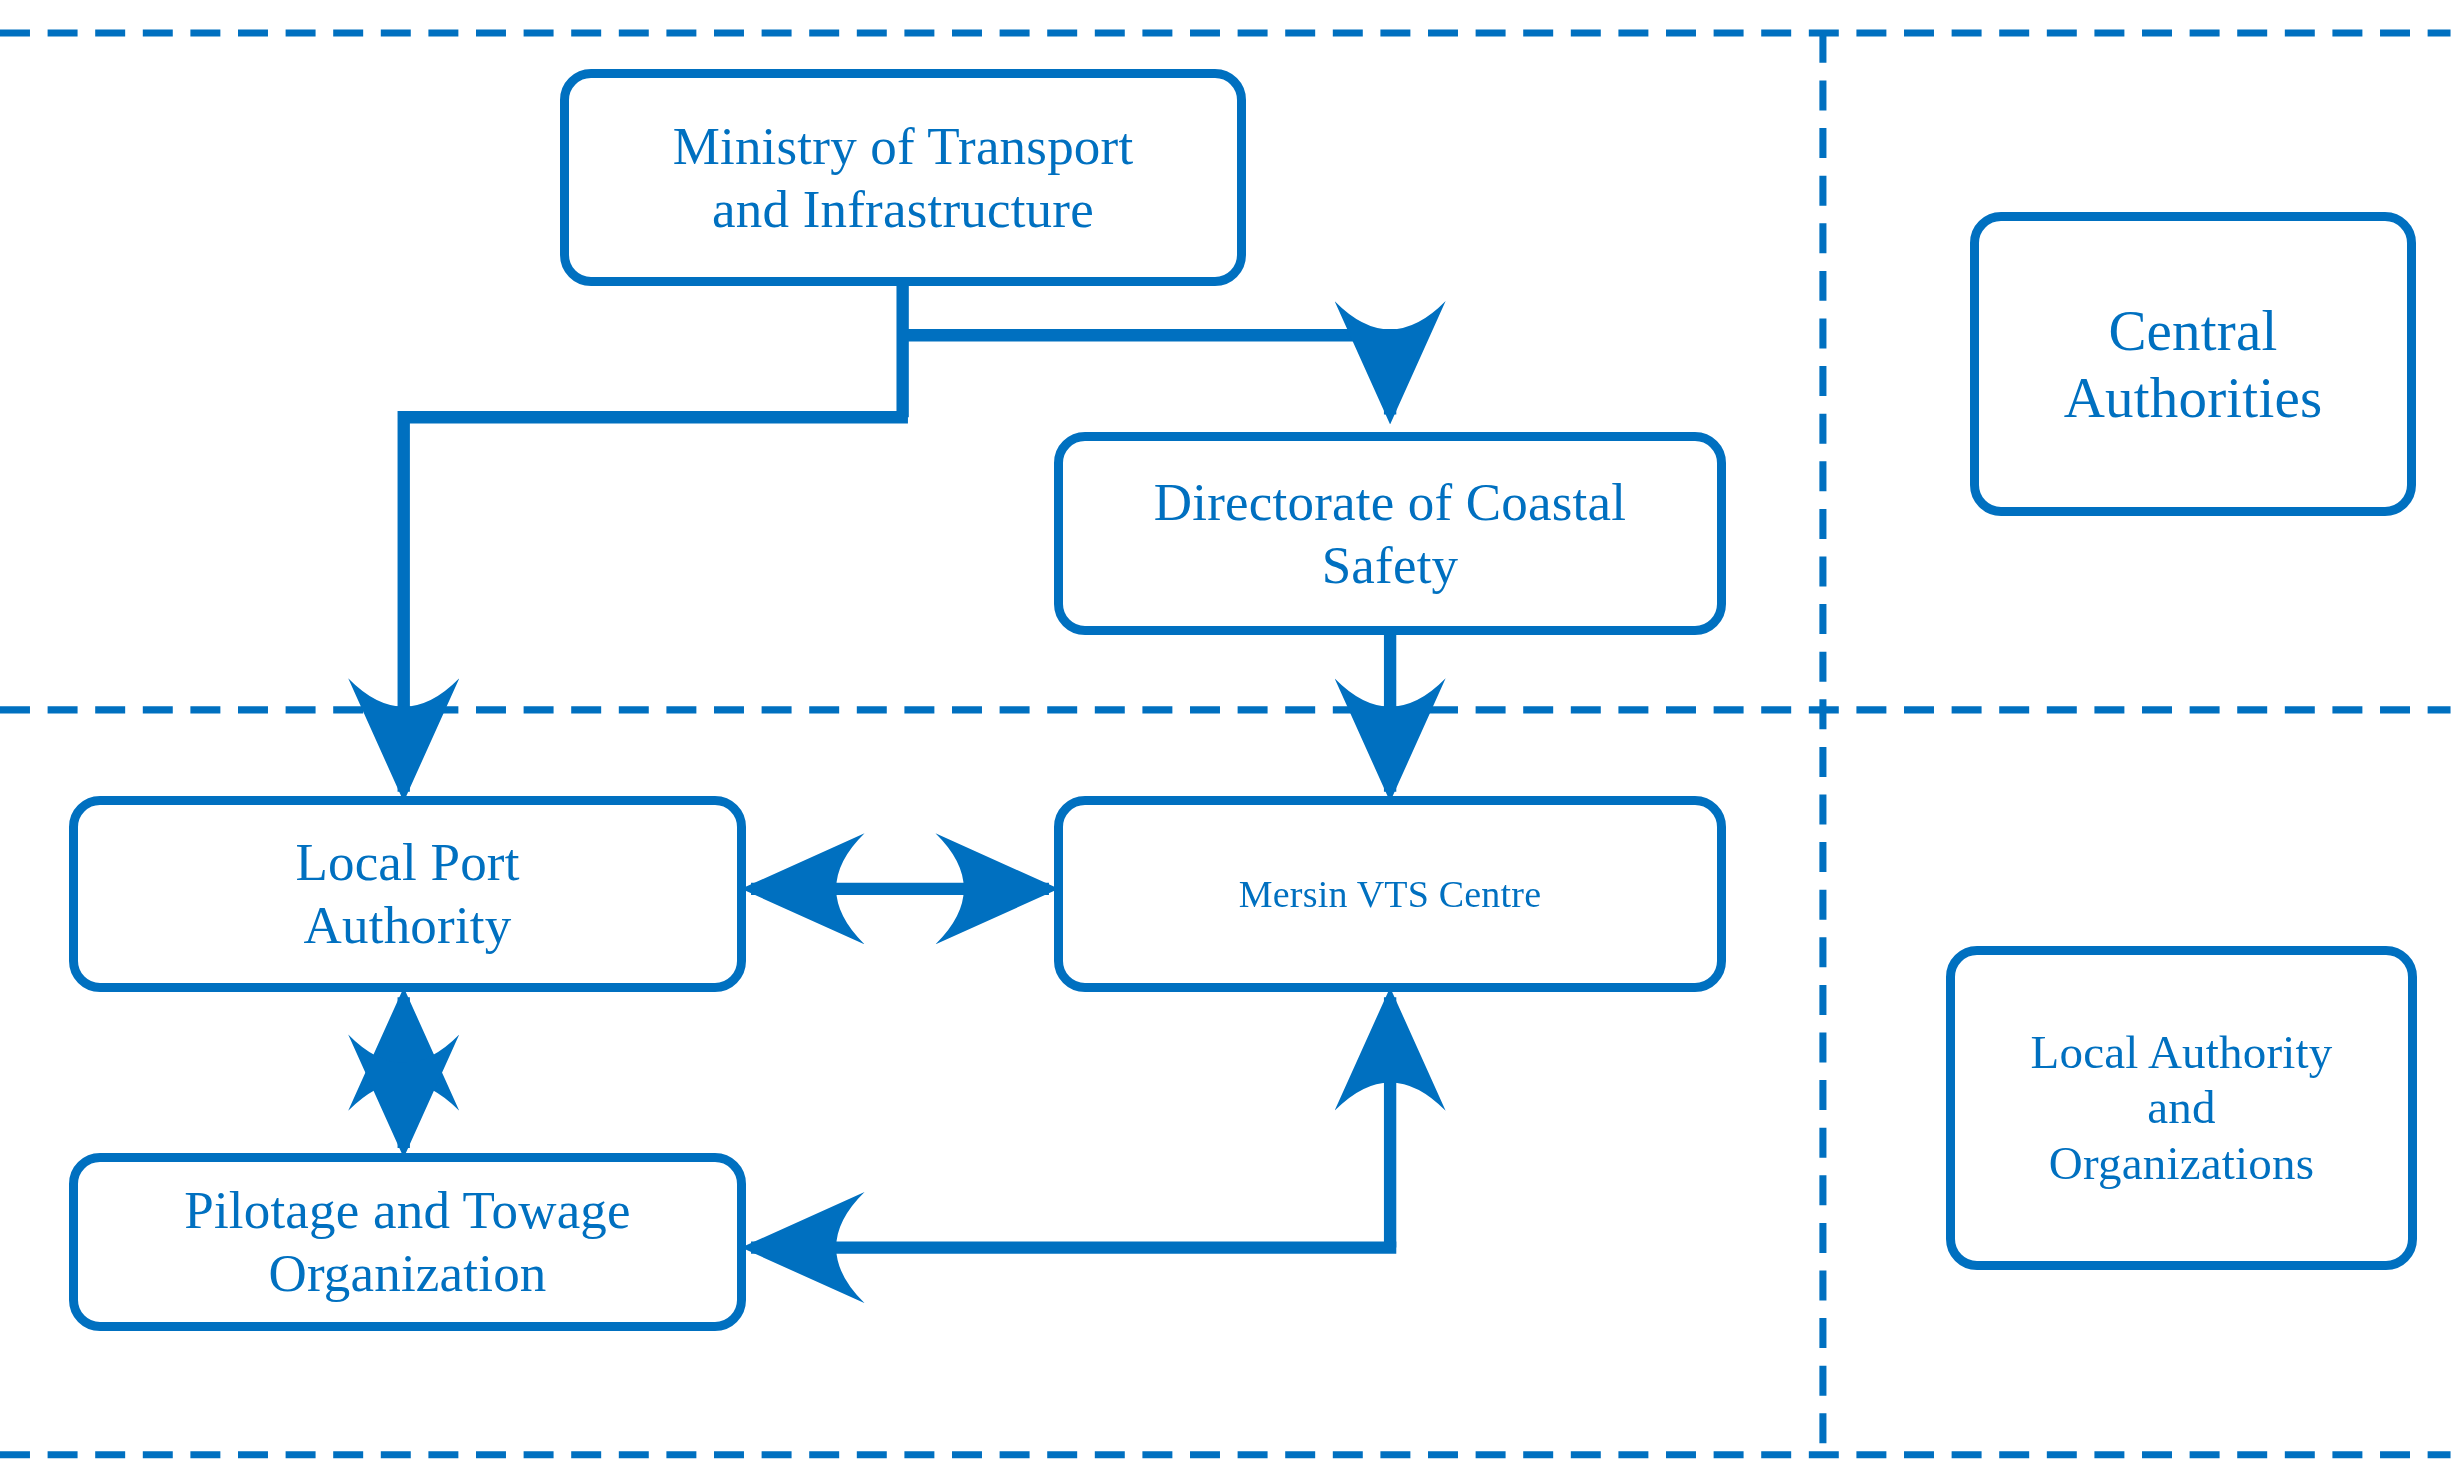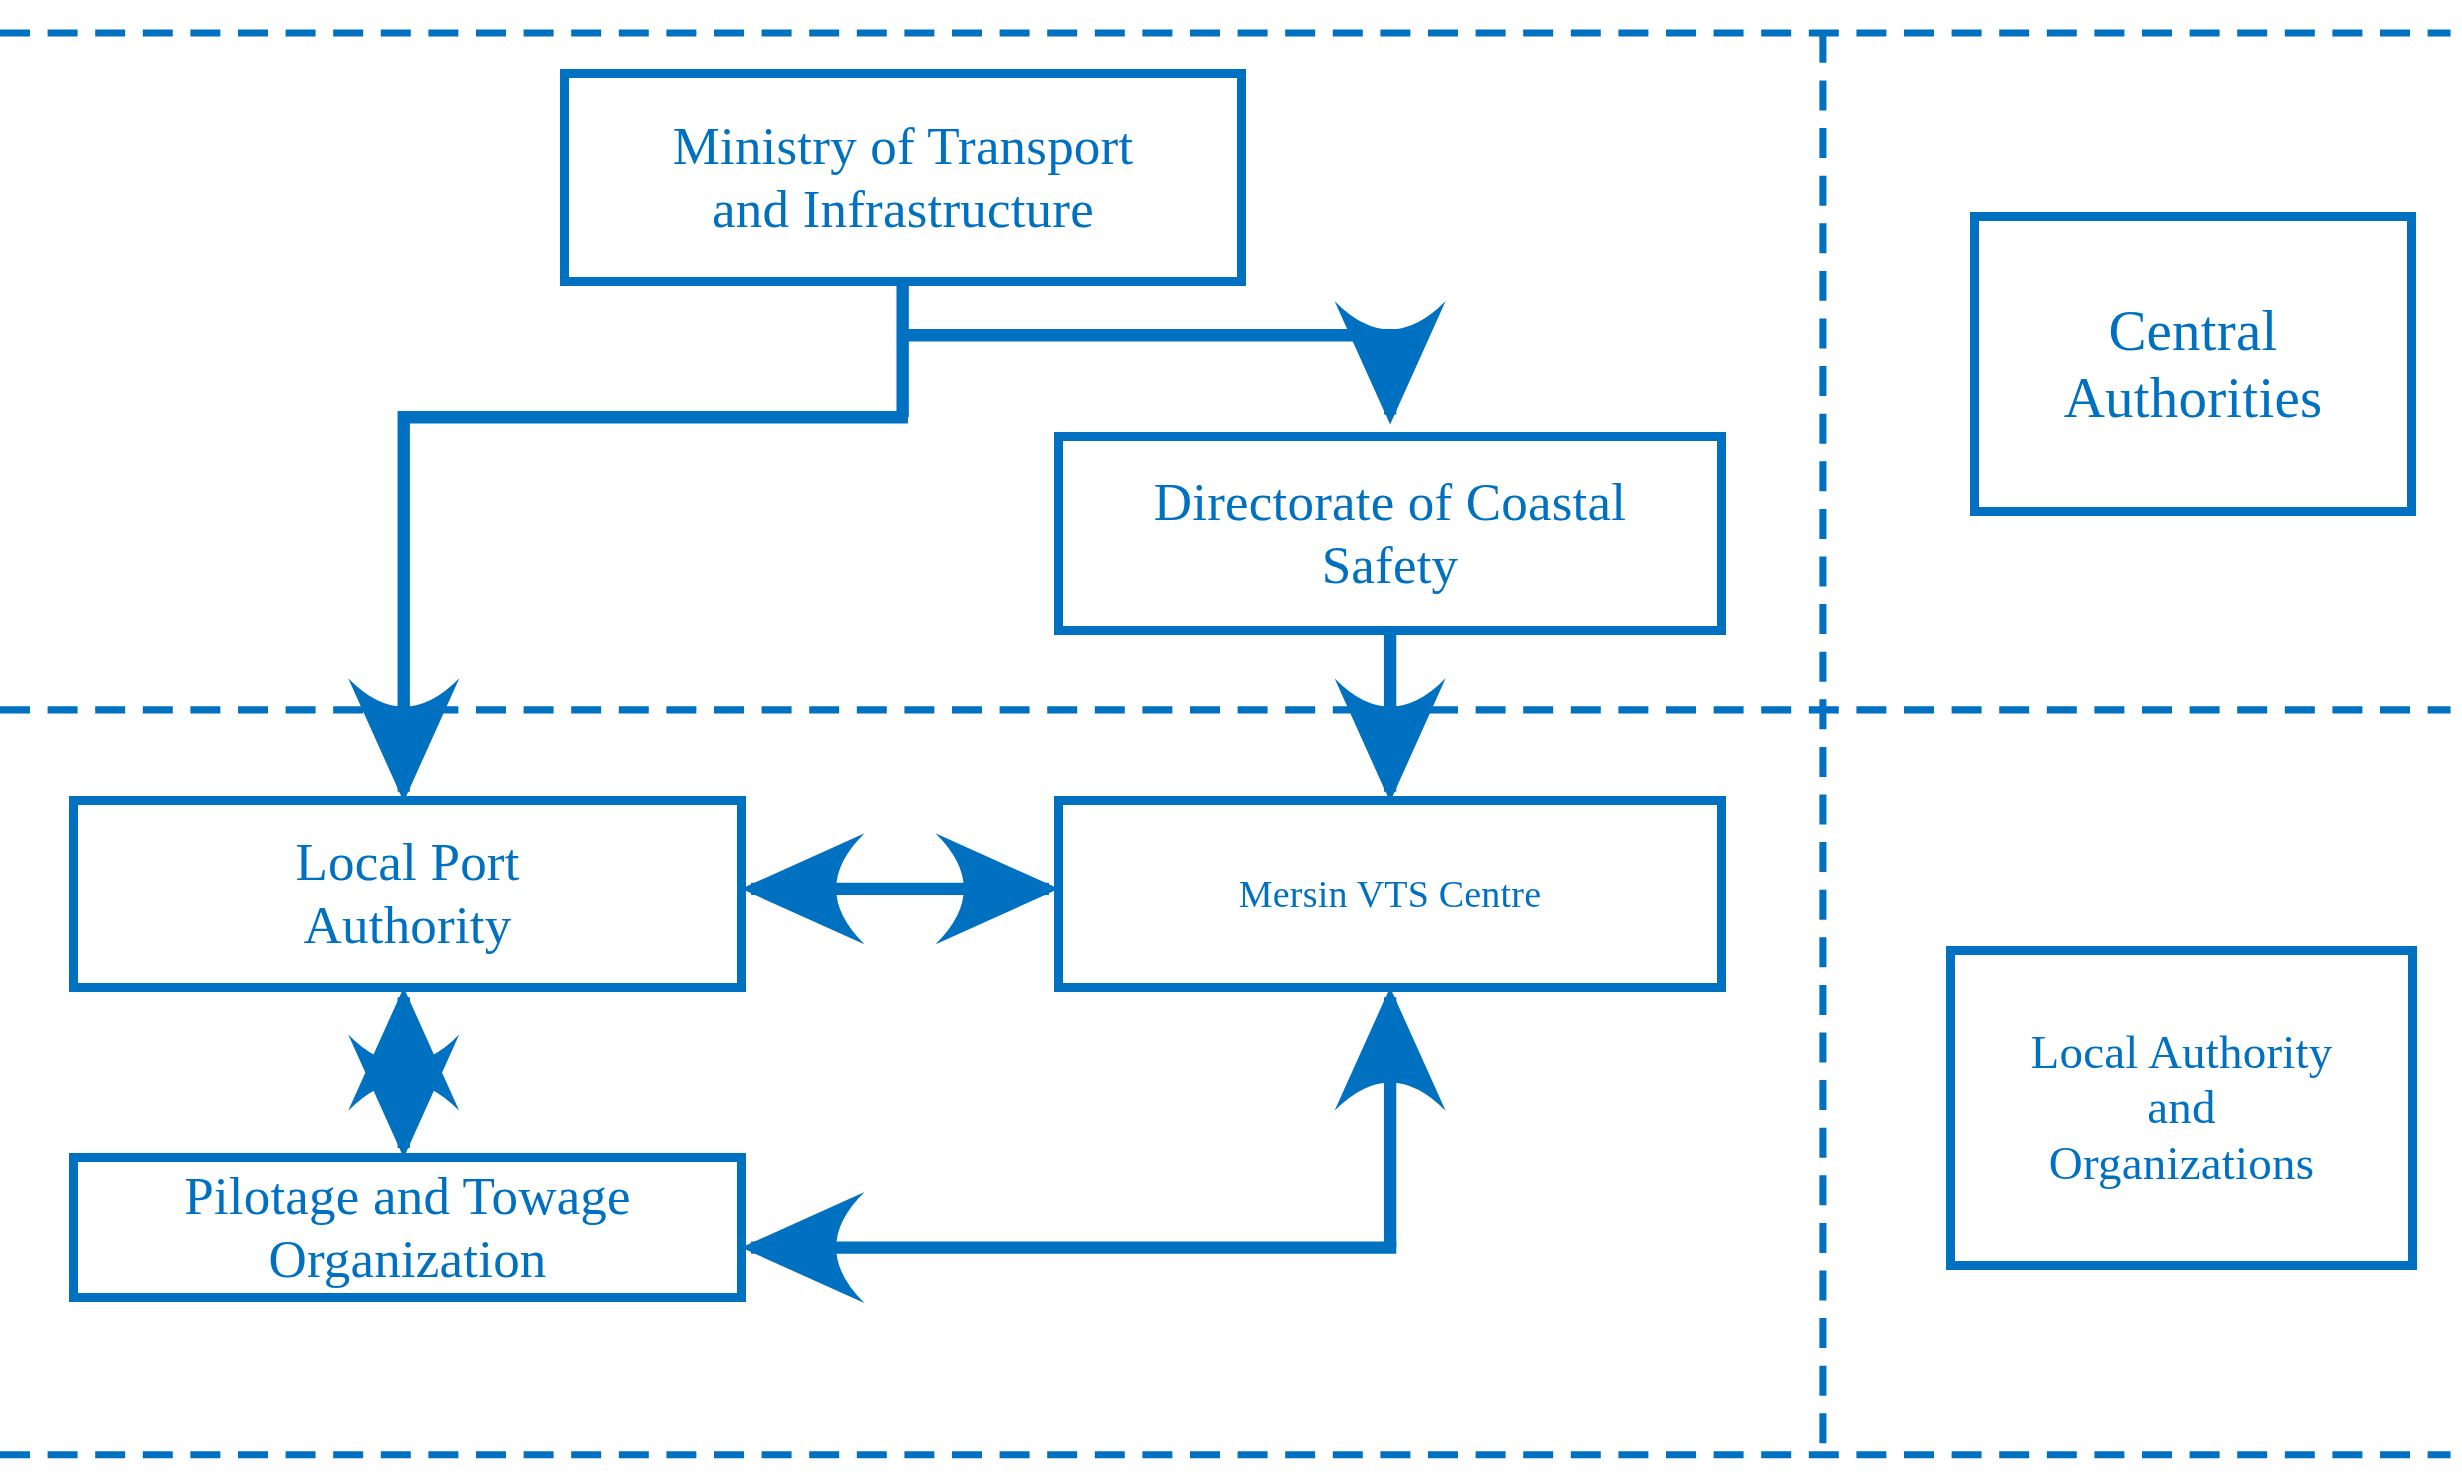--- a/index.html
+++ b/index.html
@@ -31,20 +31,21 @@
     background: #ffffff;
     display: flex;
     align-items: center;
     justify-content: center;
     text-align: center;
     color: #0070C0;
     line-height: 1.18;
     white-space: pre-line;
     padding: 3.5px 8.8px;
     letter-spacing: 0.2px;
+    border-radius: 31px;
   }
   .node-label {
     display: block;
     width: 100%;
     white-space: pre-line;
   }
 </style>
 </head>
 <body>
 
@@ -96,21 +97,21 @@
 
   <div class="node-box" style="left:69px; top:796px; width:677px; height:196px; border:9.7px solid #0070C0; font-size:53px;justify-content:flex-end;">
     <span class="node-label">Local Port
 Authority</span>
   </div>
 
   <div class="node-box" style="left:1054px; top:796px; width:672px; height:196px; border:9.7px solid #0070C0; font-size:38px;">
     <span class="node-label">Mersin VTS Centre</span>
   </div>
 
-  <div class="node-box" style="left:69px; top:1153px; width:677px; height:149px; border:9.7px solid #0070C0; font-size:53px;">
+  <div class="node-box" style="left:69px; top:1153px; width:677px; height:178px; border:9.7px solid #0070C0; font-size:53px;">
     <span class="node-label">Pilotage and Towage
 Organization</span>
   </div>
 
   <div class="node-box" style="left:1970px; top:212px; width:446px; height:304px; border:9.7px solid #0070C0; font-size:57px;">
     <span class="node-label">Central
 Authorities</span>
   </div>
 
   <div class="node-box" style="left:1946px; top:946px; width:471px; height:324px; border:9.7px solid #0070C0; font-size:47px;">

